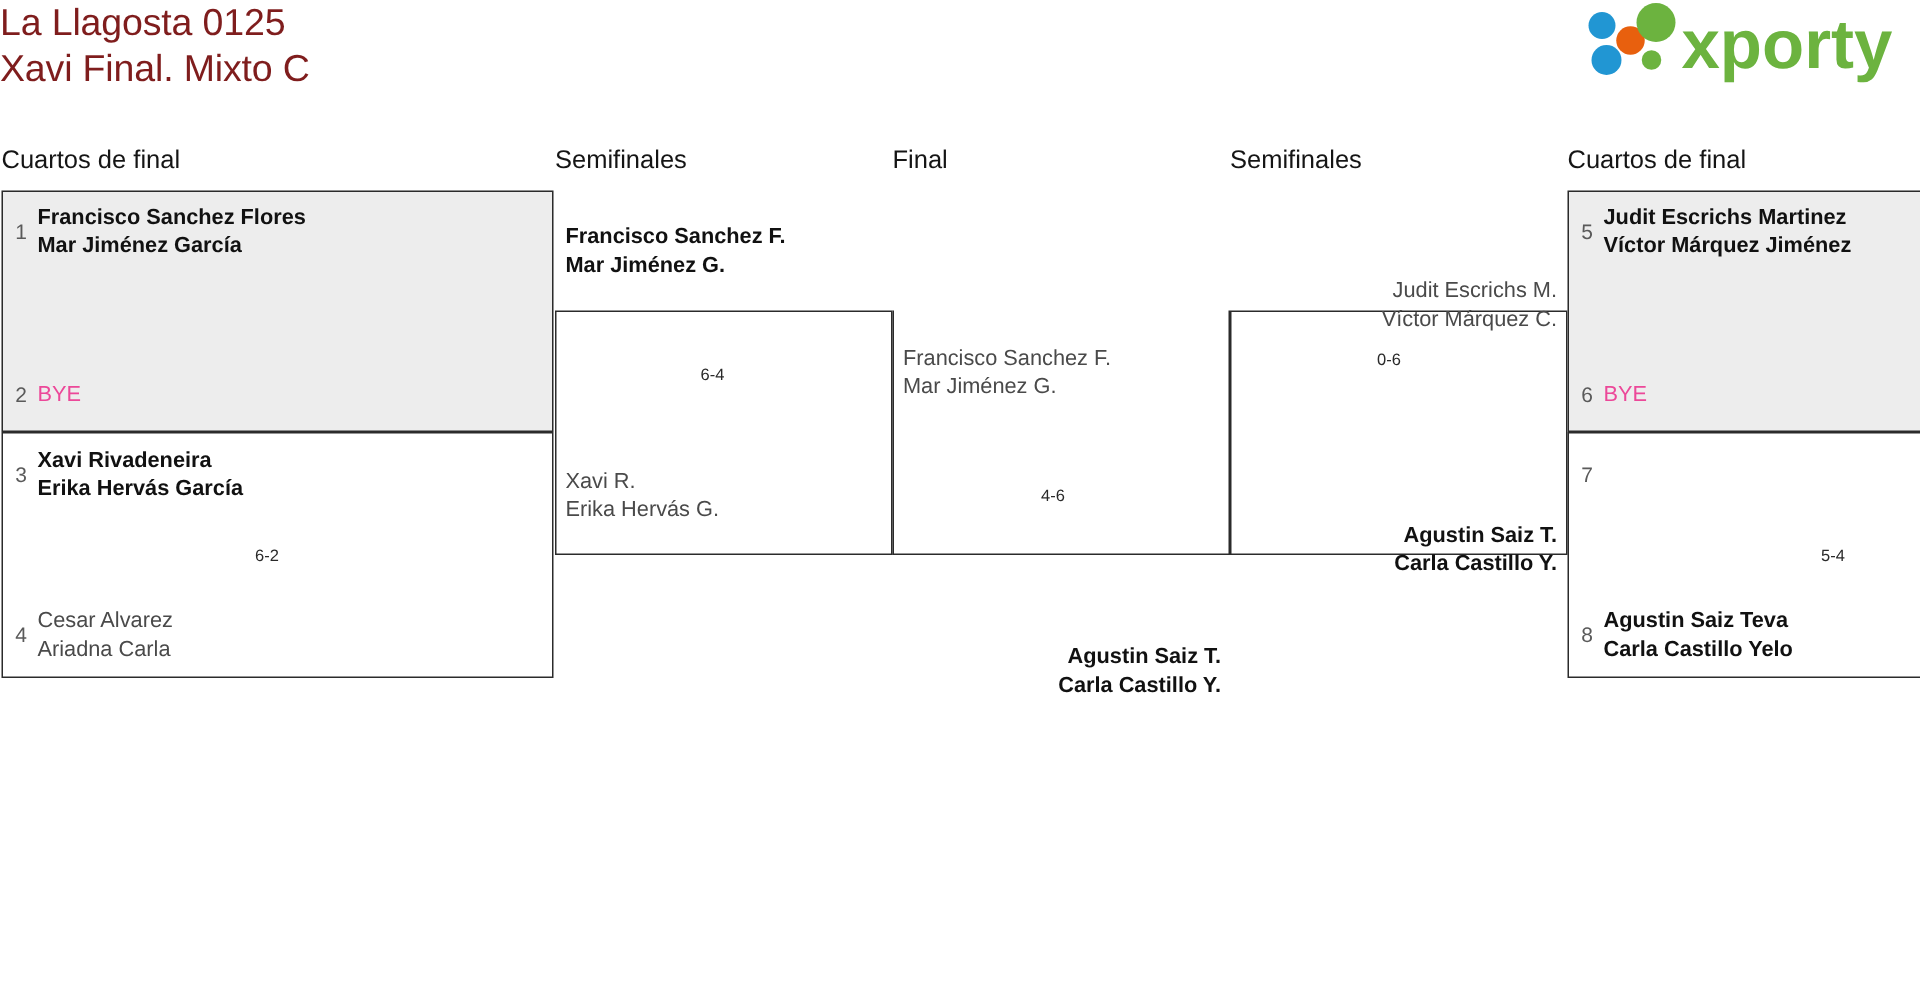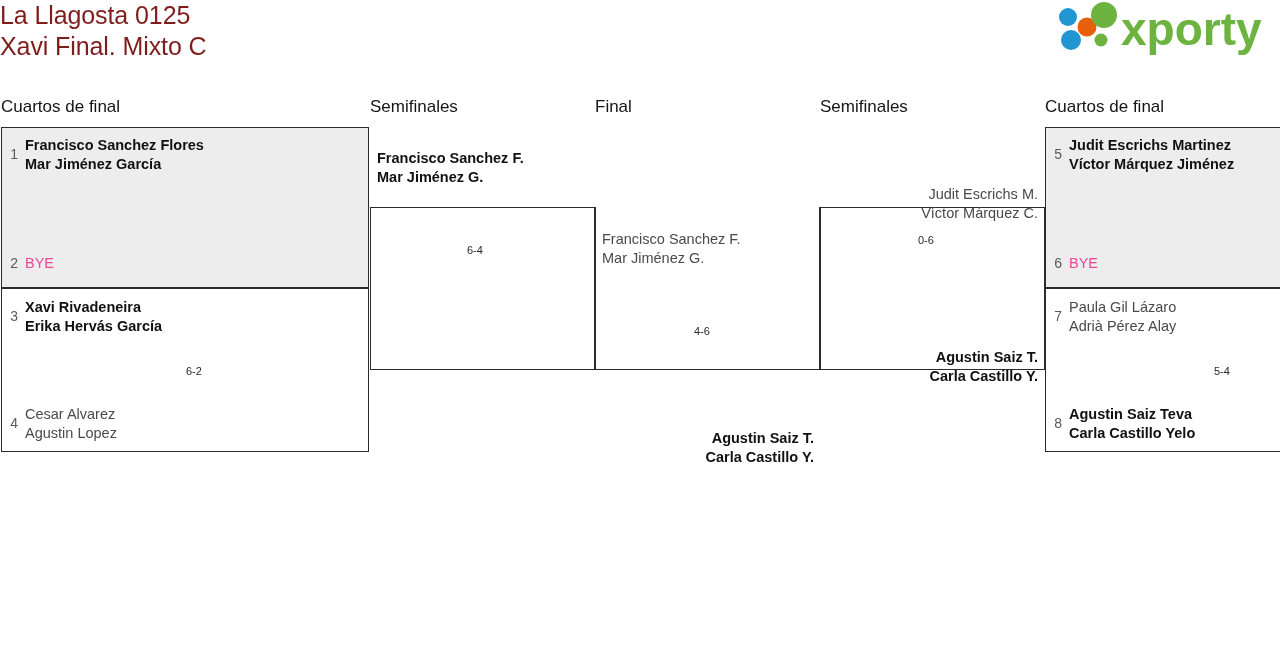--- a/index.html
+++ b/index.html
@@ -147,37 +147,43 @@
   </div>
 
   <div class="match-box" style="left:1px;top:288px;width:368px;height:164px;"></div>
   <div class="entry winner" style="left:8px;top:298px;">
     <span class="seed">3</span>
     <span class="names">
       <span>Xavi Rivadeneira</span>
       <span>Erika Hervás García</span>
     </span>
   </div>
-  <div class="score" style="left:186px;top:362px;">6-2</div>
+  <div class="score" style="left:170px;top:362px;">6-2</div>
   <div class="entry" style="left:8px;top:405px;">
     <span class="seed">4</span>
     <span class="names">
       <span>Cesar Alvarez</span>
-      <span>Agustin Lopez</span>
+      <span>Ariadna Carla</span>
     </span>
   </div>
 
   <div class="match-box" style="left:370px;top:207px;width:225px;height:163px;"></div>
   <div class="entry winner" style="left:377px;top:149px;">
     <span class="names">
       <span>Francisco Sanchez F.</span>
       <span>Mar Jiménez G.</span>
     </span>
   </div>
   <div class="score" style="left:467px;top:241px;">6-4</div>
+  <div class="entry" style="left:377px;top:312px;">
+    <span class="names">
+      <span>Xavi R.</span>
+      <span>Erika Hervás G.</span>
+    </span>
+  </div>
 
   <div class="match-box open-top" style="left:595px;top:207px;width:225px;height:163px;"></div>
   <div class="entry" style="left:602px;top:230px;">
     <span class="names">
       <span>Francisco Sanchez F.</span>
       <span>Mar Jiménez G.</span>
     </span>
   </div>
   <div class="score" style="left:694px;top:322px;">4-6</div>
   <div class="entry winner align-right" style="left:594px;top:393px;width:220px;">
@@ -213,24 +219,20 @@
   <div class="entry single bye" style="left:1052px;top:254px;">
     <span class="seed" style="padding-top:0;">6</span>
     <span class="names">
       <span>BYE</span>
     </span>
   </div>
 
   <div class="match-box" style="left:1045px;top:288px;width:368px;height:164px;"></div>
   <div class="entry" style="left:1052px;top:298px;">
     <span class="seed">7</span>
-    <span class="names">
-      <span>Paula Gil Lázaro</span>
-      <span>Adrià Pérez Alay</span>
-    </span>
   </div>
   <div class="score" style="left:1214px;top:362px;">5-4</div>
   <div class="entry winner" style="left:1052px;top:405px;">
     <span class="seed">8</span>
     <span class="names">
       <span>Agustin Saiz Teva</span>
       <span>Carla Castillo Yelo</span>
     </span>
   </div>
 

